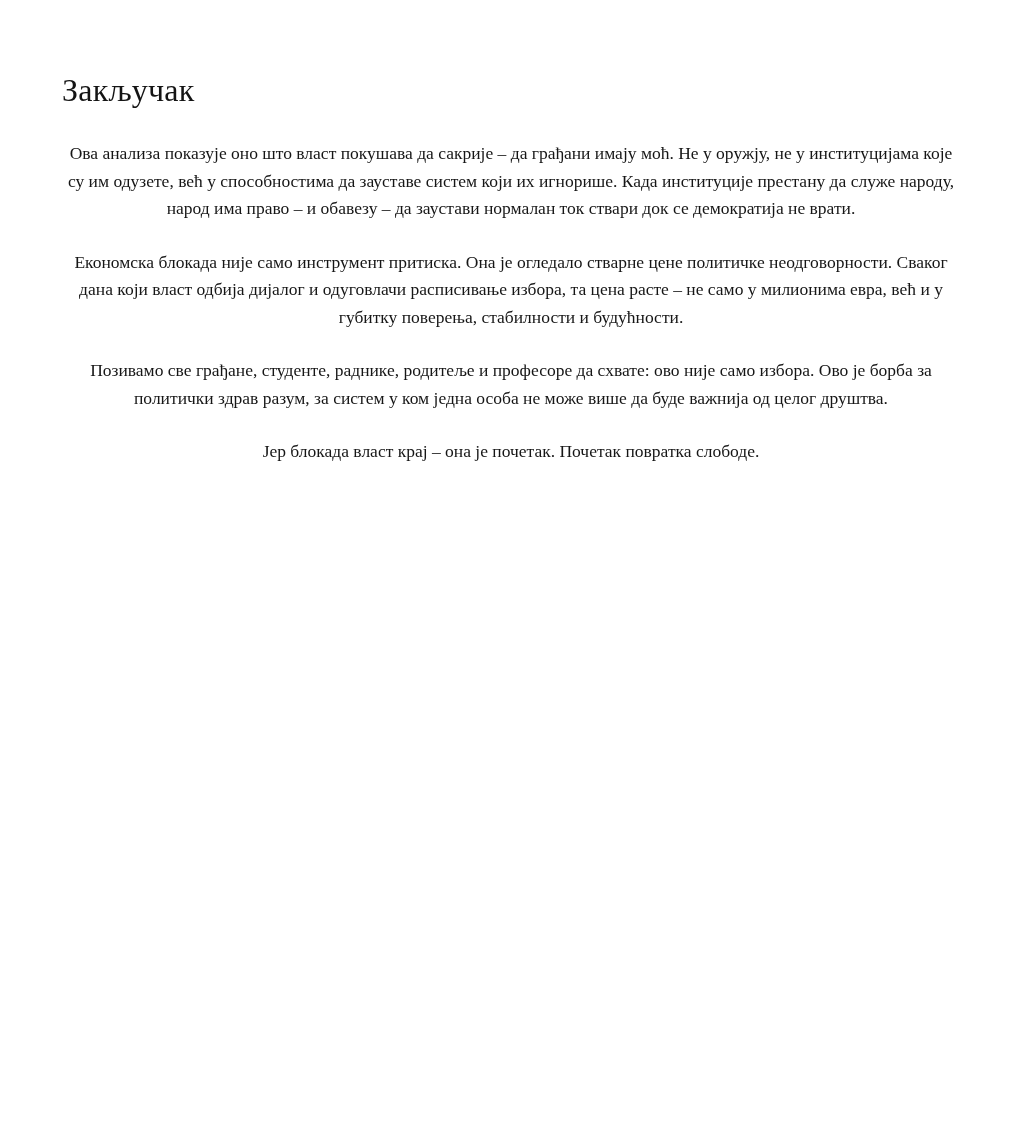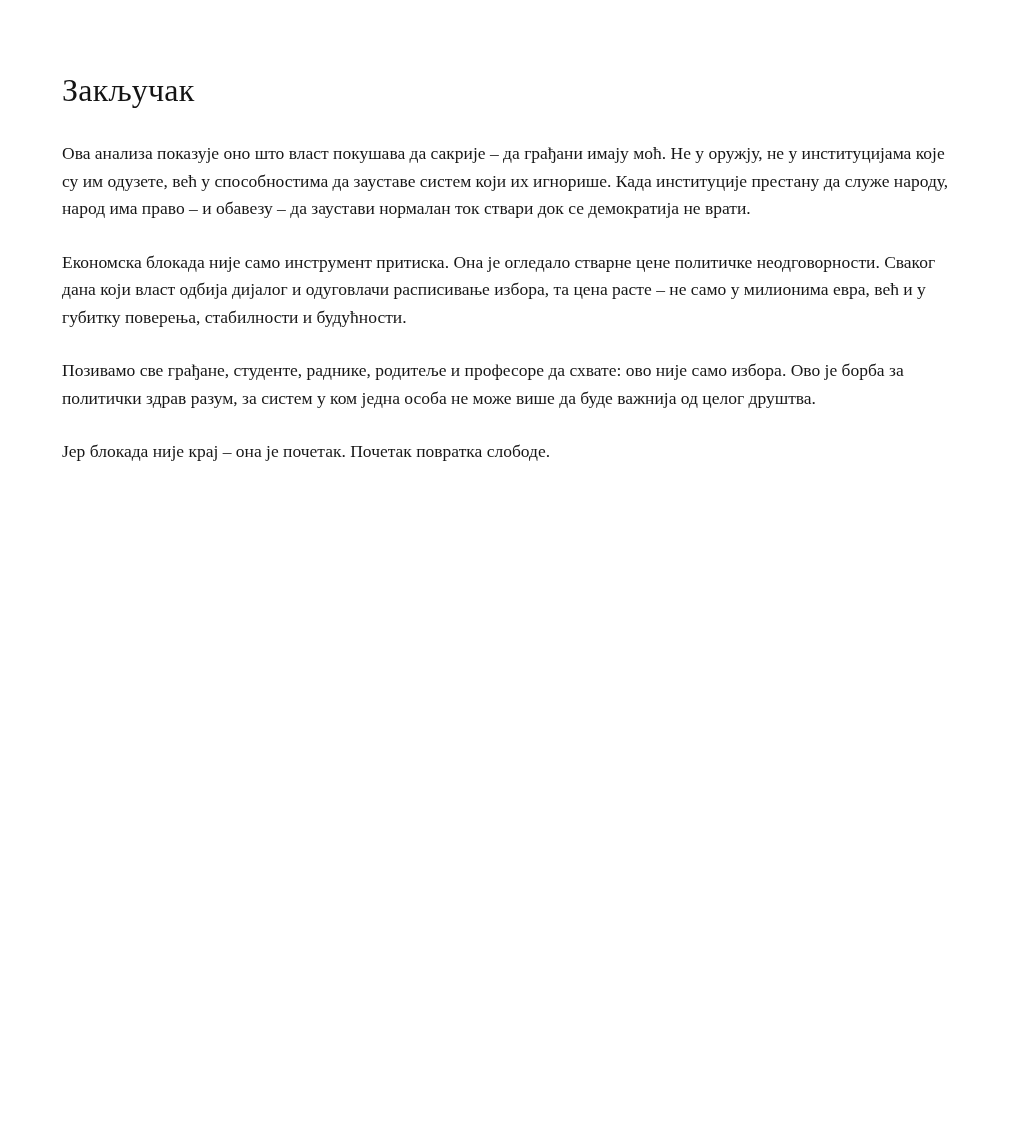--- a/index.html
+++ b/index.html
@@ -24,30 +24,30 @@
     font-weight: 400;
     line-height: 40px;
     letter-spacing: 0.2px;
     color: #141414;
   }
   .doc-paragraph {
     margin: 0 0 26px 0;
     font-size: 17.5px;
     line-height: 27.5px;
     font-weight: 400;
-    text-align: left;
+    text-align: center;
     color: #161616;
   }
 </style>
 </head>
 <body>
 
 <div class="page">
   <h1 class="doc-heading">Закључак</h1>
 
   <p class="doc-paragraph">Ова анализа показује оно што власт покушава да сакрије – да грађани имају моћ. Не у оружју, не у институцијама које су им одузете, већ у способностима да зауставе систем који их игнорише. Када институције престану да служе народу, народ има право – и обавезу – да заустави нормалан ток ствари док се демократија не врати.</p>
 
   <p class="doc-paragraph">Економска блокада није само инструмент притиска. Она је огледало стварне цене политичке неодговорности. Сваког дана који власт одбија дијалог и одуговлачи расписивање избора, та цена расте – не само у милионима евра, већ и у губитку поверења, стабилности и будућности.</p>
 
   <p class="doc-paragraph">Позивамо све грађане, студенте, раднике, родитеље и професоре да схвате: ово није само избора. Ово је борба за политички здрав разум, за систем у ком једна особа не може више да буде важнија од целог друштва.</p>
 
-  <p class="doc-paragraph">Јер блокада није крај – она је почетак. Почетак повратка слободе.</p>
+  <p class="doc-paragraph">Јер блокада власт крај – она је почетак. Почетак повратка слободе.</p>
 </div>
 
 </body></html>

